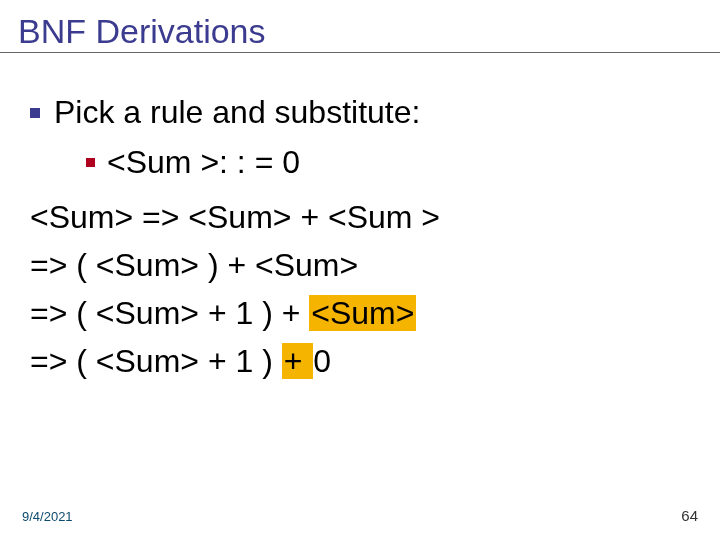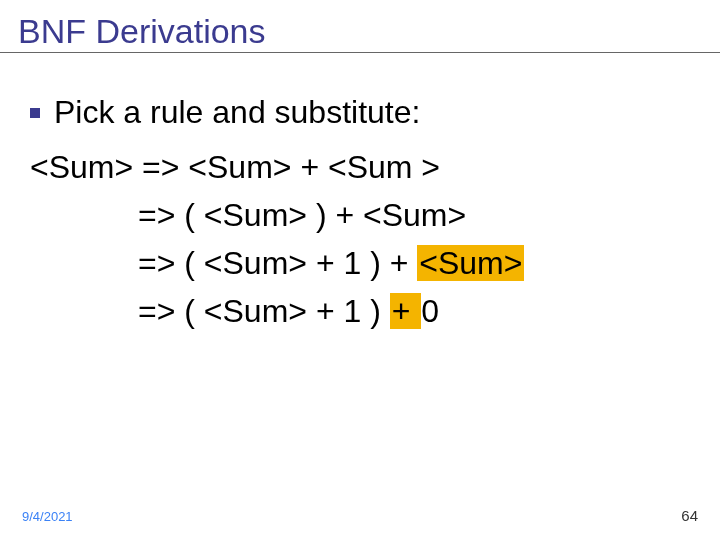--- a/index.html
+++ b/index.html
@@ -51,50 +51,53 @@
     height: 9px;
     background: #b00020;
     margin-right: 12px;
     vertical-align: middle;
     position: relative;
     top: -2px;
   }
   .line1 { margin-bottom: 2px; }
   .line2 { margin-left: 56px; margin-bottom: 2px; }
   .deriv { margin-left: 0; margin-top: 7px; }
-  .deriv-indent { margin-left: 108px; }
+  .deriv-indent { }
   .hl {
     background: #f4b400;
     padding: 0 2px;
   }
   .footer-date {
     position: absolute;
     bottom: 16px;
     left: 22px;
     font-size: 13px;
-    color: #3b82f6;
+    color: #0c4a6e;
   }
   .footer-page {
     position: absolute;
     bottom: 16px;
     right: 22px;
     font-size: 15px;
     color: #333;
   }
 </style>
 </head>
 <body>
 
 <div class="title">BNF Derivations</div>
 <div class="underline"></div>
 
 <div class="content">
   <div class="line1">
     <span class="bullet"></span><span>Pick a rule and substitute:</span>
   </div>
+  <div class="line2">
+    <span class="sub-bullet"></span><span>&lt;Sum &gt;: : = 0</span>
+  </div>
   <div class="deriv">&lt;Sum&gt; =&gt; &lt;Sum&gt; + &lt;Sum &gt;</div>
   <div class="deriv-indent">=&gt; ( &lt;Sum&gt; ) + &lt;Sum&gt;</div>
   <div class="deriv-indent">
     <span>=&gt; ( &lt;Sum&gt; + 1 ) + </span><span class="hl">&lt;Sum&gt;</span>
   </div>
   <div class="deriv-indent">
     <span>=&gt; ( &lt;Sum&gt; + 1 ) </span><span class="hl">+ </span><span>0</span>
   </div>
 </div>
 

